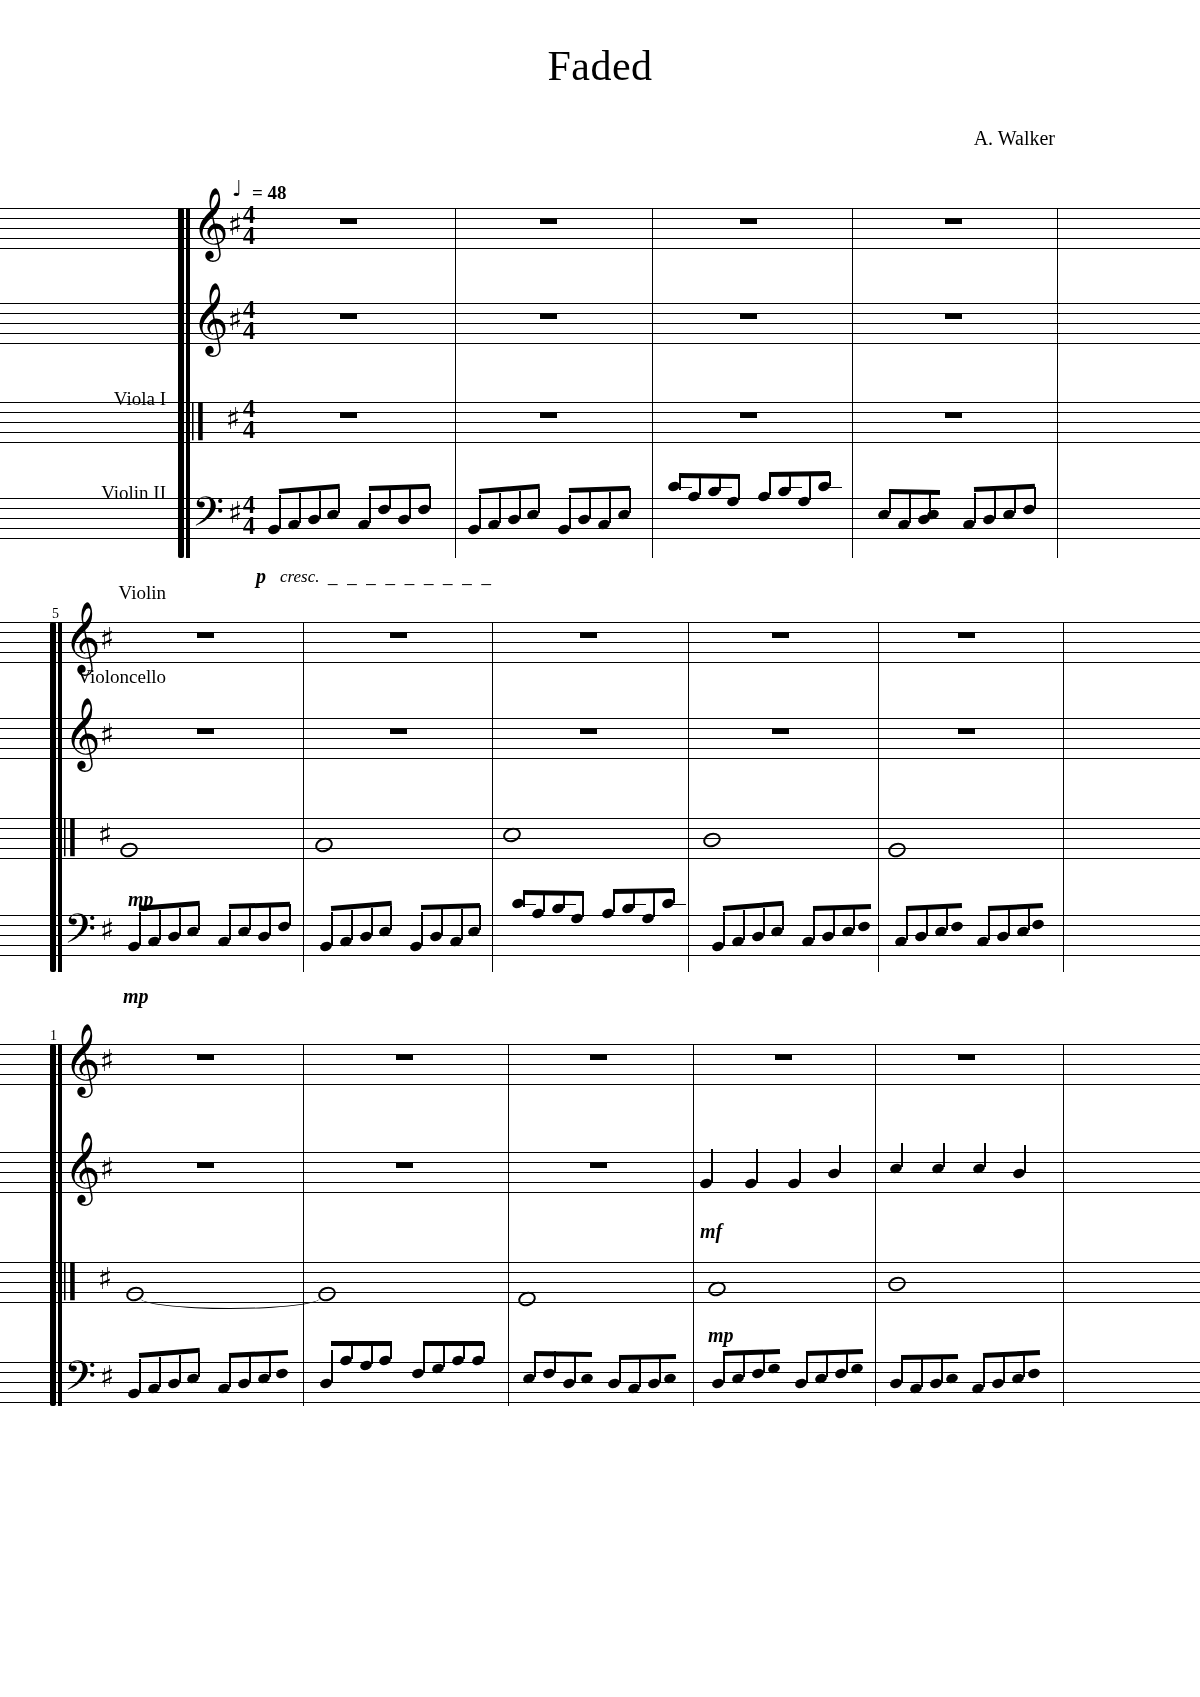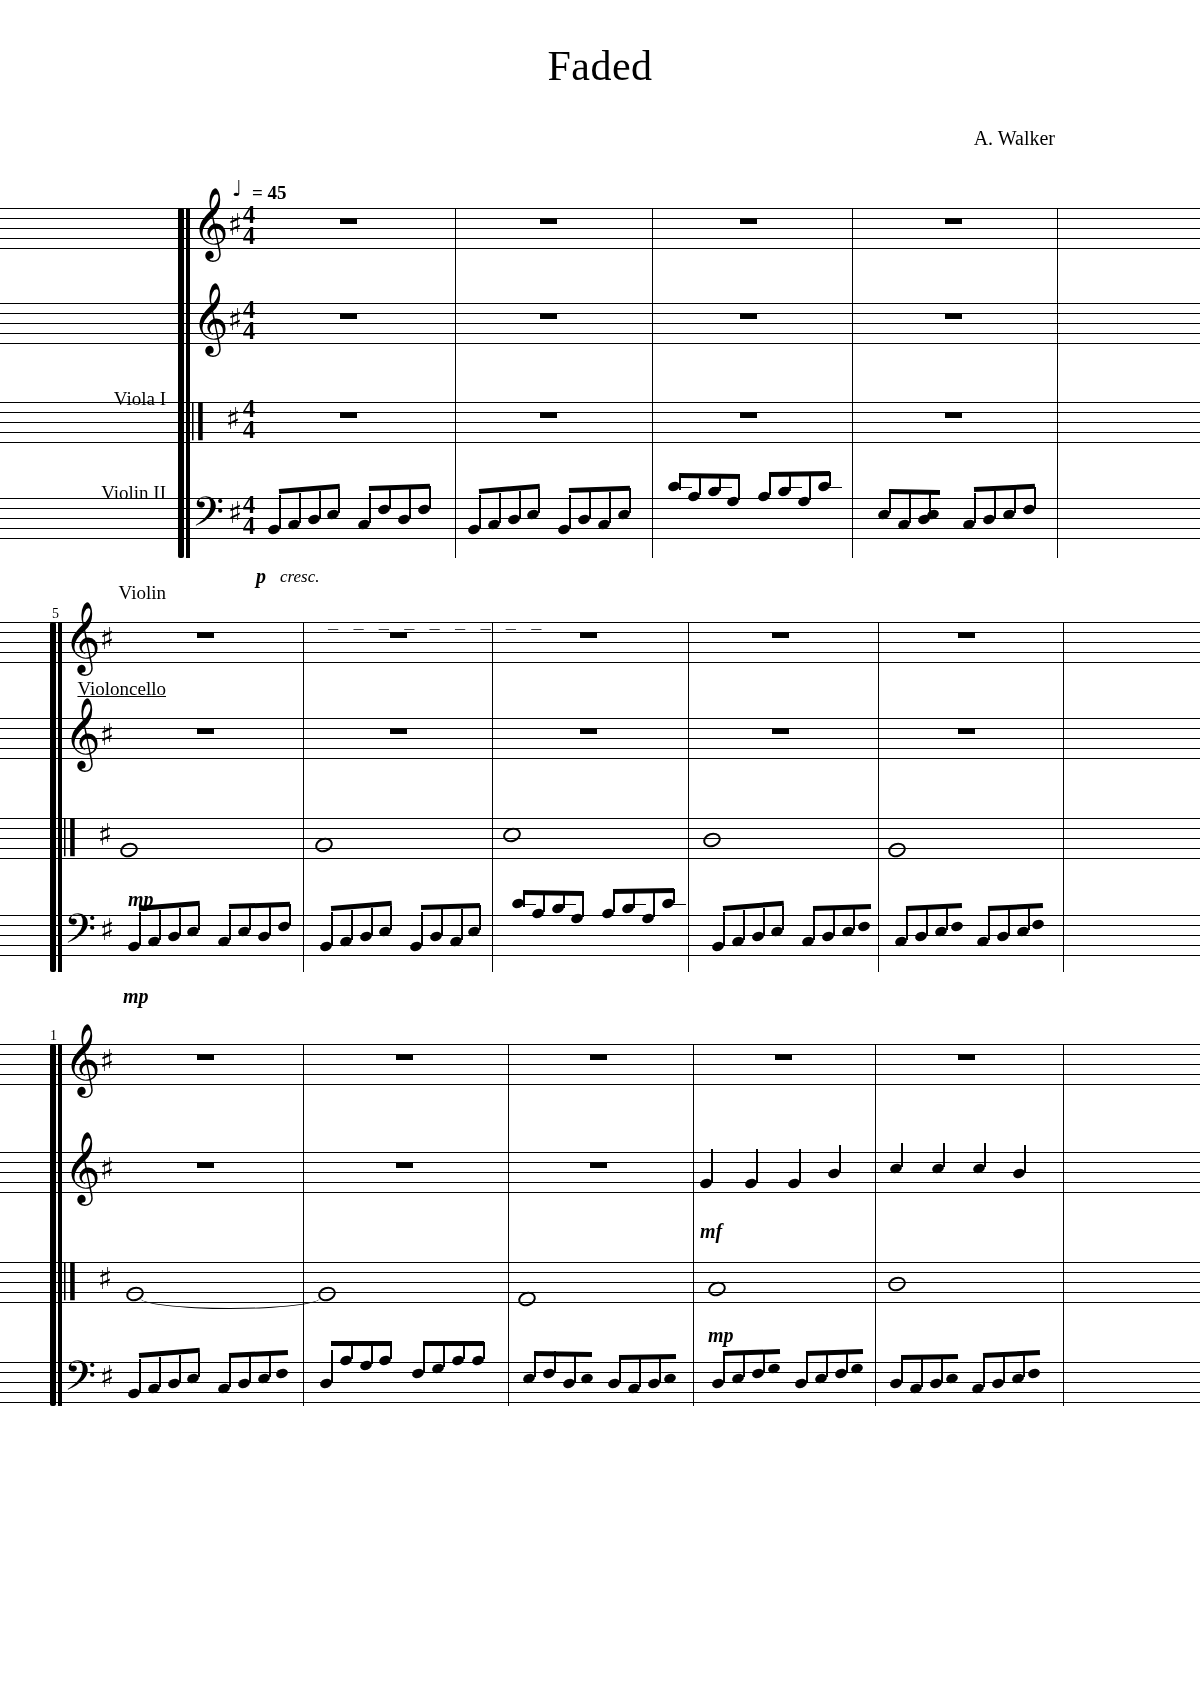--- a/index.html
+++ b/index.html
@@ -194,24 +194,23 @@
     font-size: 20px;
   }
   .cresc-text {
     position: absolute;
     font-family: "Liberation Serif", serif;
     font-style: italic;
     font-size: 17px;
   }
   .cresc-dash {
     position: absolute;
-    font-family: Liberation Mono, monospace;
+    font-family: Liberation Sans, sans-serif;
     font-size: 17px;
     letter-spacing: 2.5px;
-    margin-top: 47px;
   }
   .tempo {
     position: absolute;
     font-family: "Liberation Serif", serif;
     font-weight: bold;
     font-size: 19px;
   }
   .tempo-note {
     position: absolute;
     font-family: "DejaVu Sans", sans-serif;
@@ -227,29 +226,29 @@
 <body>
 
 <div class="page">
 
   <div class="title">Faded</div>
   <div class="composer">A. Walker</div>
 
   <div class="system sys1">
 
     <div class="tempo-note glyph" style="left:232px; top:8px;">♩</div>
-    <div class="tempo" style="left:252px; top:12px;">= 45</div>
+    <div class="tempo" style="left:252px; top:12px;">= 48</div>
 
     <div class="bracket" style="left:178px; top:38px; height:350px;"></div>
     <div class="thickbar" style="left:186px; top:38px; height:350px;"></div>
 
     <div class="part-label" style="left:10px; top:218px; width:156px;">Viola I</div>
     <div class="part-label" style="left:10px; top:312px; width:156px;">Violin II</div>
     <div class="part-label" style="left:10px; top:412px; width:156px;">Violin</div>
-    <div class="part-label" style="left:10px; top:508px; width:156px;text-decoration:underline;">Violoncello</div>
+    <div class="part-label" style="left:10px; top:496px; width:156px;">Violoncello</div>
 
     <div class="staff" style="top:38px;">
       <div class="lines">
         <i class="ln0"></i>
           <i class="ln1"></i>
           <i class="ln2"></i>
           <i class="ln3"></i>
           <i class="ln4"></i>
       </div>
       <div class="glyph clef-treble" style="left:192px;">𝄞</div>

